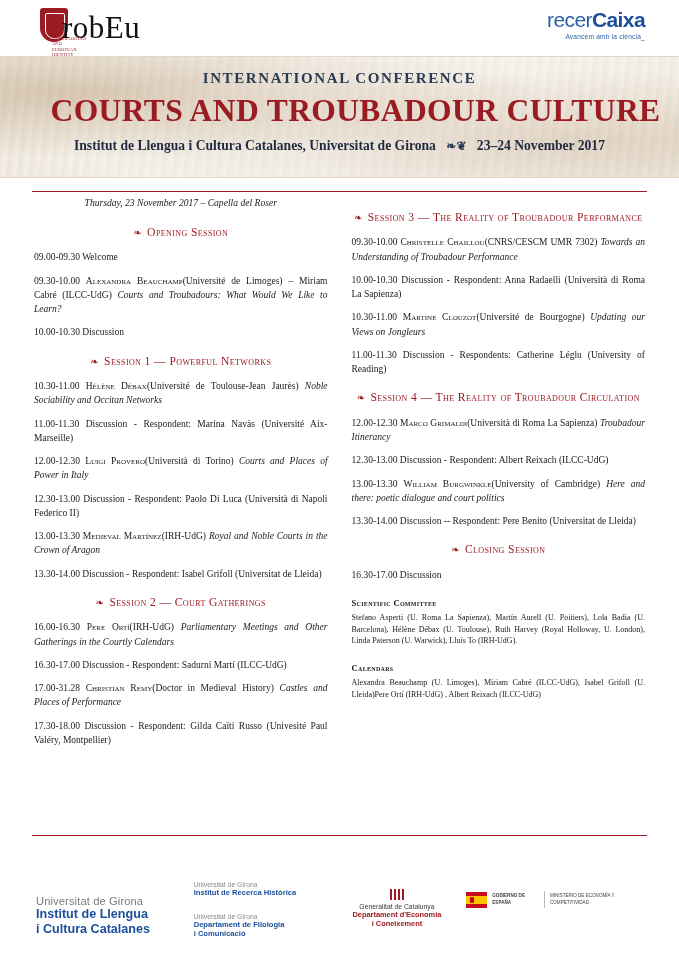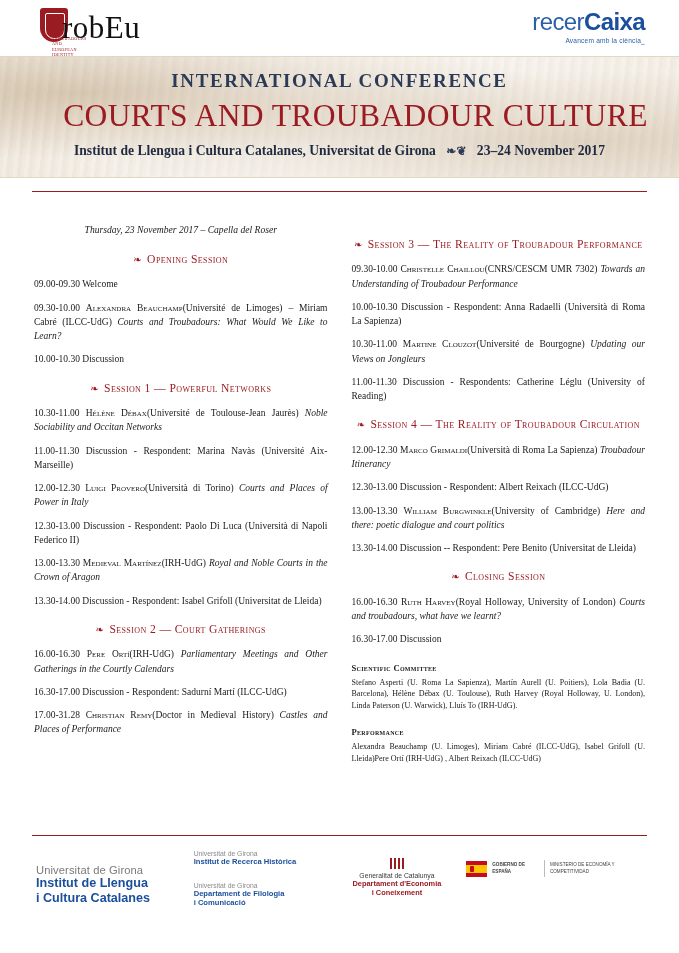--- a/index.html
+++ b/index.html
@@ -59,21 +59,21 @@
     line-height: 1.25;
     width: 26px;
   }
   .recercaixa {
     position: absolute;
     right: 34px; top: 8px;
     text-align: right;
   }
   .recercaixa .rc-main {
     font-family: "Liberation Sans", sans-serif;
-    font-size: 24px;
+    font-size: 21px;
     letter-spacing: -.6px;
   }
   .recercaixa .rc-recer { color: #2b5fa8; }
   .recercaixa .rc-caixa { color: #1b4f9c; font-weight: bold; }
   .recercaixa .rc-tag {
     font-family: "Liberation Sans", sans-serif;
     font-size: 6.6px;
     color: #2b5fa8;
     letter-spacing: .2px;
     margin-top: 1px;
@@ -98,33 +98,33 @@
       radial-gradient(ellipse at 12% 30%, rgba(150,110,60,.30), transparent 55%),
       radial-gradient(ellipse at 85% 70%, rgba(150,110,60,.22), transparent 60%);
   }
   .banner-inner {
     position: relative;
     text-align: center;
     padding-top: 13px;
   }
   .banner h1 {
     margin: 0;
-    font-size: 19px;
+    font-size: 15px;
     letter-spacing: 1.6px;
     color: #2b3a55;
     font-weight: bold;
     font-variant: small-caps;
     text-transform: uppercase;
   }
   .banner h2 {
     margin: 6px 0 0;
     font-size: 31.5px;
     letter-spacing: .4px;
     color: #9b1b22;
-    font-weight: normal;
+    font-weight: bold;
     font-variant: small-caps;
     text-transform: uppercase;
     padding-left: 32px;
   }
   .banner .venue {
     margin-top: 9px;
     font-size: 13.6px;
     color: #1f2a40;
     font-weight: bold;
   }
@@ -138,21 +138,21 @@
   .hr-red {
     height: 1px;
     background: #9b1b22;
     margin: 13px 32px 0;
   }
 
   
   .columns {
     display: flex;
     padding: 0 34px;
-    margin-top: 31px;
+    margin-top: 4px;
     gap: 24px;
   }
   .col { width: 50%; }
   .col-head {
     text-align: center;
     font-size: 9.6px;
     font-style: italic;
     line-height: 1.45;
     color: #1a1a1a;
     margin-bottom: 16px;
@@ -202,21 +202,21 @@
   .footer .hr {
     height: 1px; background: #9b1b22;
     margin: 0 32px 14px;
   }
   .footer-logos {
     display: flex;
     align-items: flex-start;
     padding: 0 36px;
     gap: 10px;
   }
-  .flogo { font-family: "Liberation Sans", sans-serif; }
+  .flogo { font-family: "Liberation Sans", sans-serif; margin-top: 31px; }
   .udg-big {
     width: 165px;
     padding-top: 14px;
   }
   .udg-big .l1 { font-size: 11.2px; color: #7a7a7a; letter-spacing: .1px; }
   .udg-big .l2 { font-size: 12.6px; color: #1b4f9c; font-weight: bold; line-height: 1.16; }
   .udg-mid { width: 132px; }
   .udg-mid .s1 { font-size: 6.8px; color: #8a8a8a; }
   .udg-mid .s2 { font-size: 7.6px; color: #1b4f9c; font-weight: bold; line-height: 1.2; }
   .udg-mid.second { margin-top: 16px; }
@@ -335,20 +335,24 @@
       <span class="sc">Pere Ortí</span><span>(IRH-UdG) </span><span class="it">Parliamentary Meetings and Other Gatherings in the Courtly Calendars</span>
     </div>
     <div class="entry">
       <span class="time">16.30-17.00</span>
       <span>Discussion - Respondent: Sadurní Martí (ILCC-UdG)</span>
     </div>
     <div class="entry">
       <span class="time">17.00-31.28</span>
       <span class="sc">Christian Remy</span><span>(Doctor in Medieval History) </span><span class="it">Castles and Places of Performance</span>
     </div>
+    <div class="entry">
+      <span class="time">17.30-18.00</span>
+      <span>Discussion - Respondent: Gilda Caïti Russo (Univesité Paul Valéry, Montpellier)</span>
+    </div>
   </div>
 
   <div class="col">
 
     <div class="session-head">
       <span class="orn">❧</span><span>Session 3 — The Reality of Troubadour Performance</span>
     </div>
     <div class="entry">
       <span class="time">09.30-10.00</span>
       <span class="sc">Christelle Chaillou</span><span>(CNRS/CESCM UMR 7302) </span><span class="it">Towards an Understanding of Troubadour Performance</span>
@@ -383,31 +387,27 @@
     </div>
     <div class="entry bold">
       <span class="time">13.30-14.00</span>
       <span>Discussion -- Respondent: Pere Benito (Universitat de Lleida)</span>
     </div>
 
     <div class="session-head">
       <span class="orn">❧</span><span>Closing Session</span>
     </div>
     <div class="entry">
-      <span class="time">16.00-16.30</span>
-      <span class="sc">Ruth Harvey</span><span>(Royal Holloway, University of London) </span><span class="it">Courts and troubadours, what have we learnt?</span>
-    </div>
-    <div class="entry">
       <span class="time">16.30-17.00</span>
       <span>Discussion</span>
     </div>
 
     <div class="comm-title">Scientific Committee</div>
     <div class="comm-body">Stefano Asperti (U. Roma La Sapienza), Martín Aurell (U. Poitiers), Lola Badia (U. Barcelona), Hélène Débax (U. Toulouse), Ruth Harvey (Royal Holloway, U. London), Linda Paterson (U. Warwick), Lluís To (IRH-UdG).</div>
-    <div class="comm-title">Performance</div>
+    <div class="comm-title">Calendars</div>
     <div class="comm-body">Alexandra Beauchamp (U. Limoges), Miriam Cabré (ILCC-UdG), Isabel Grifoll (U. Lleida)Pere Ortí (IRH-UdG) , Albert Reixach (ILCC-UdG)</div>
   </div>
 </div>
 
 <div class="footer">
   <div class="hr"></div>
   <div class="footer-logos">
     <div class="flogo udg-big">
       <div class="l1">Universitat de Girona</div>
       <div class="l2">Institut de Llengua</div>

